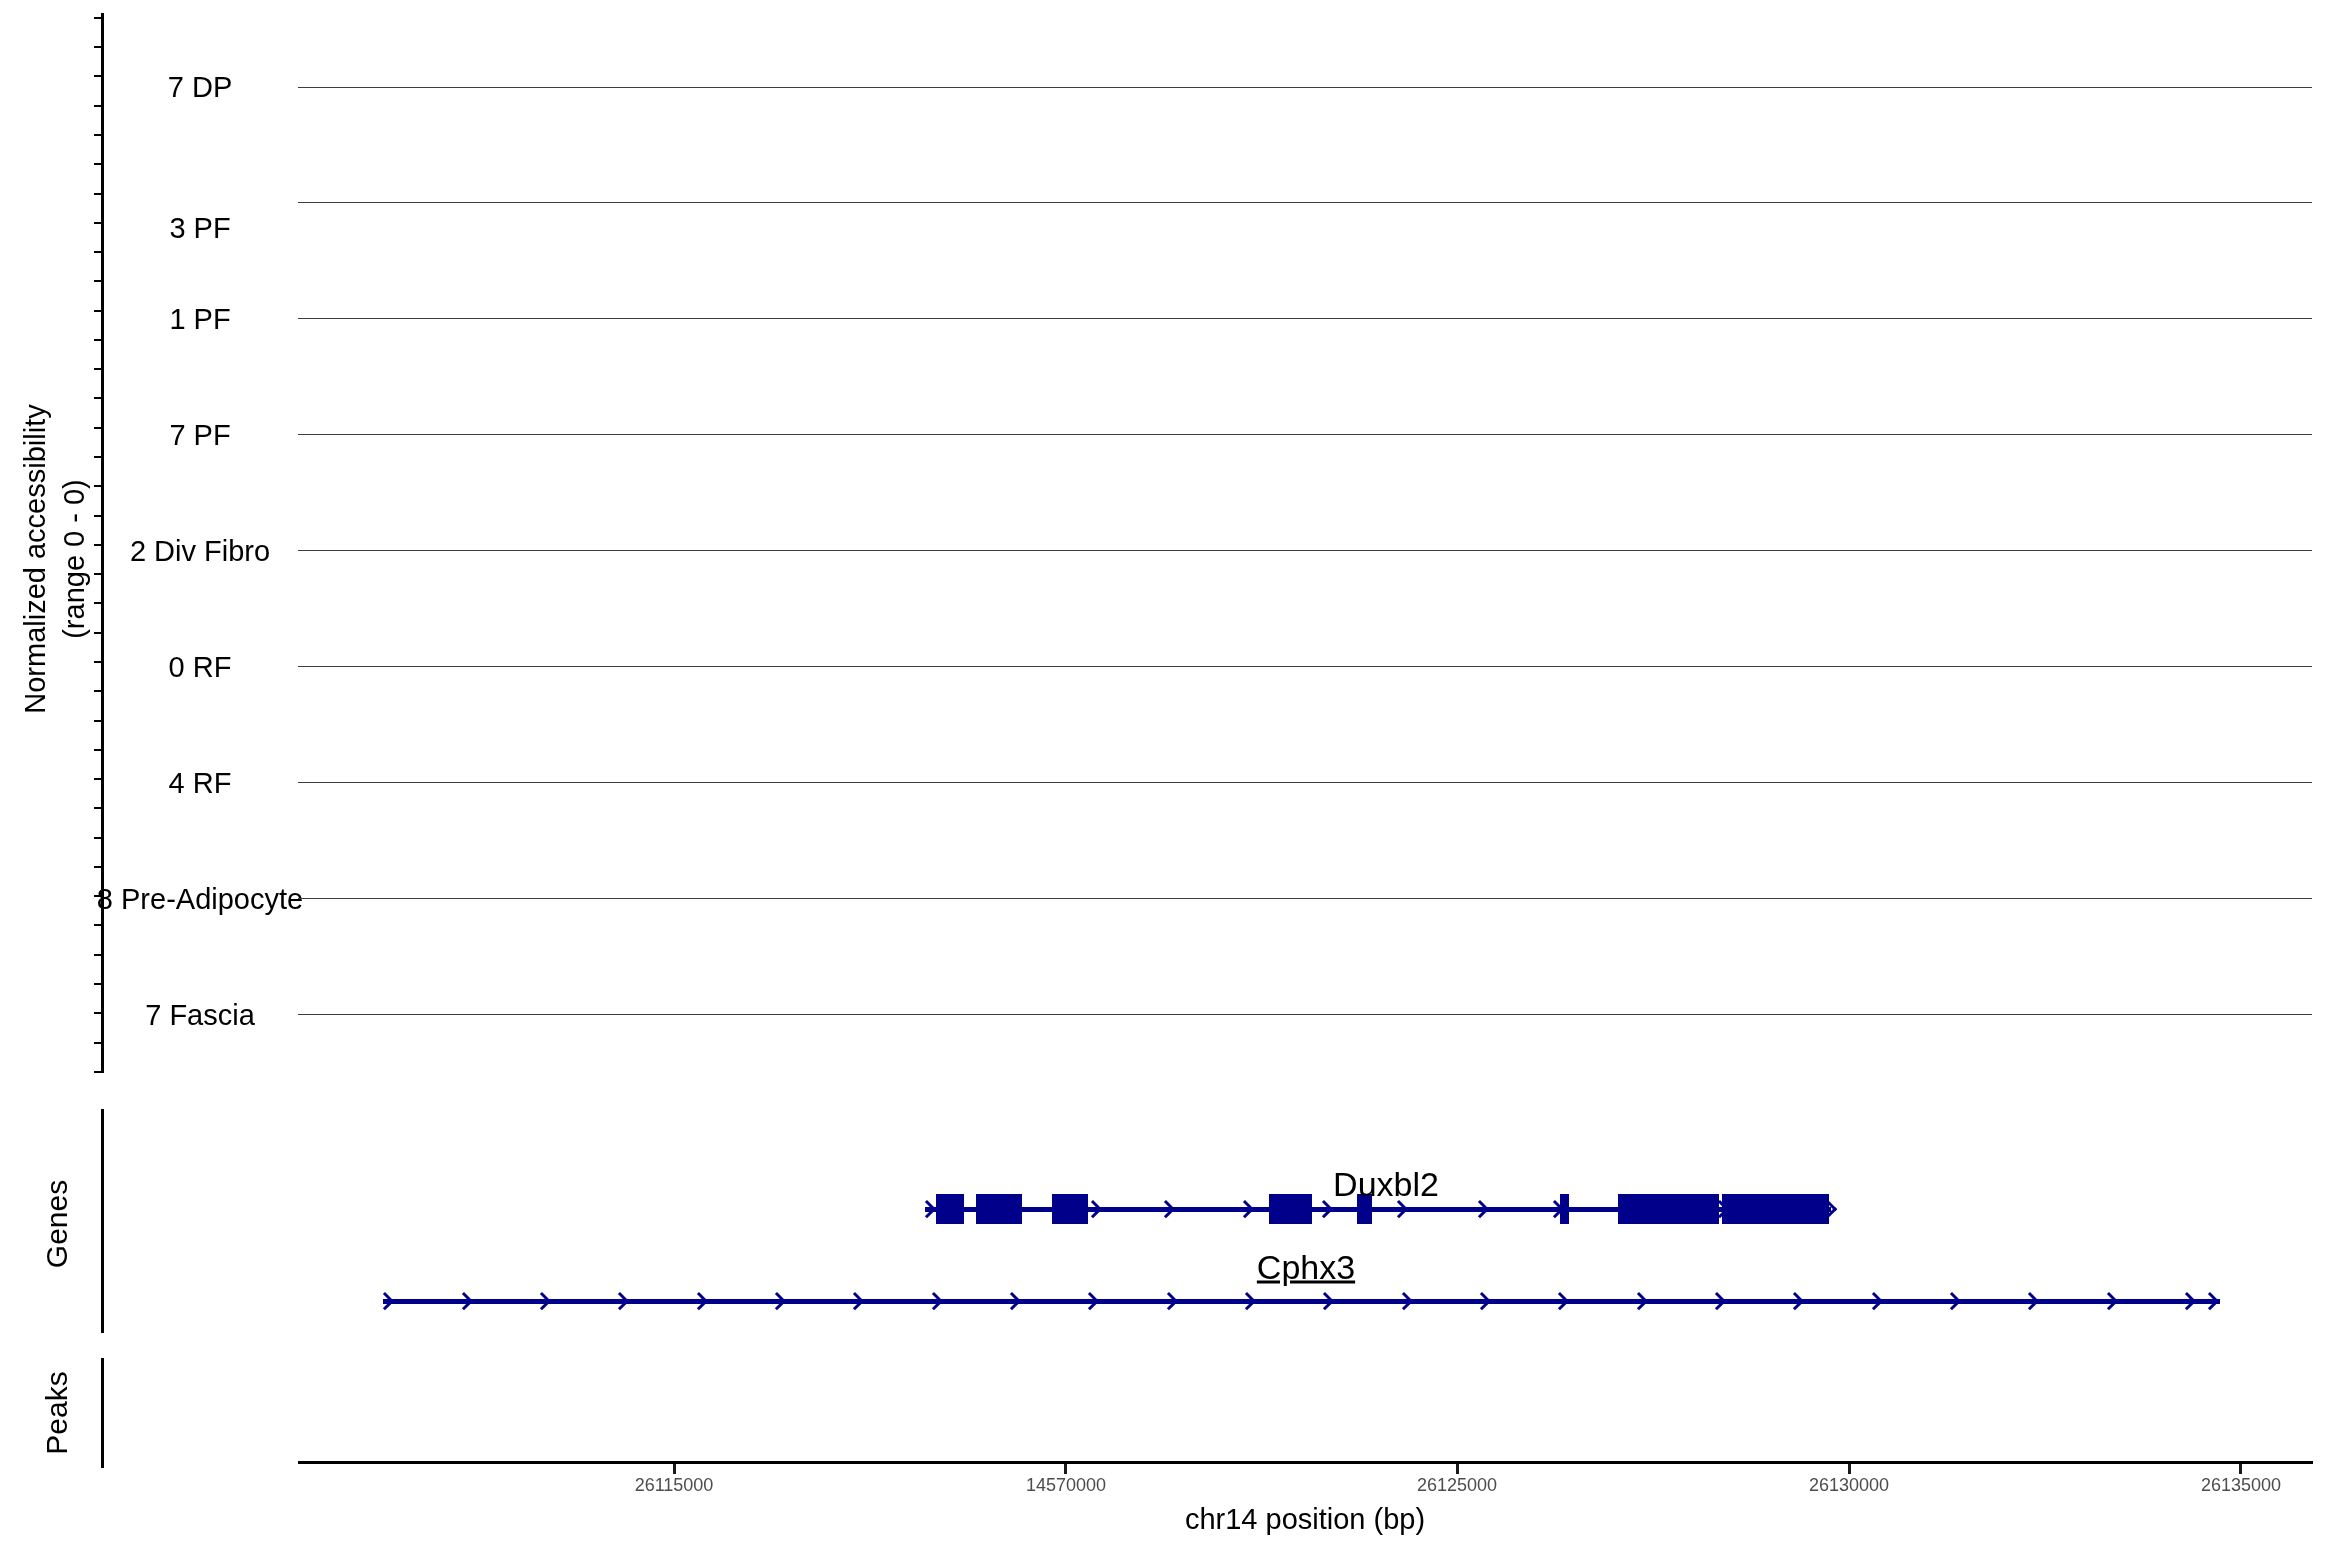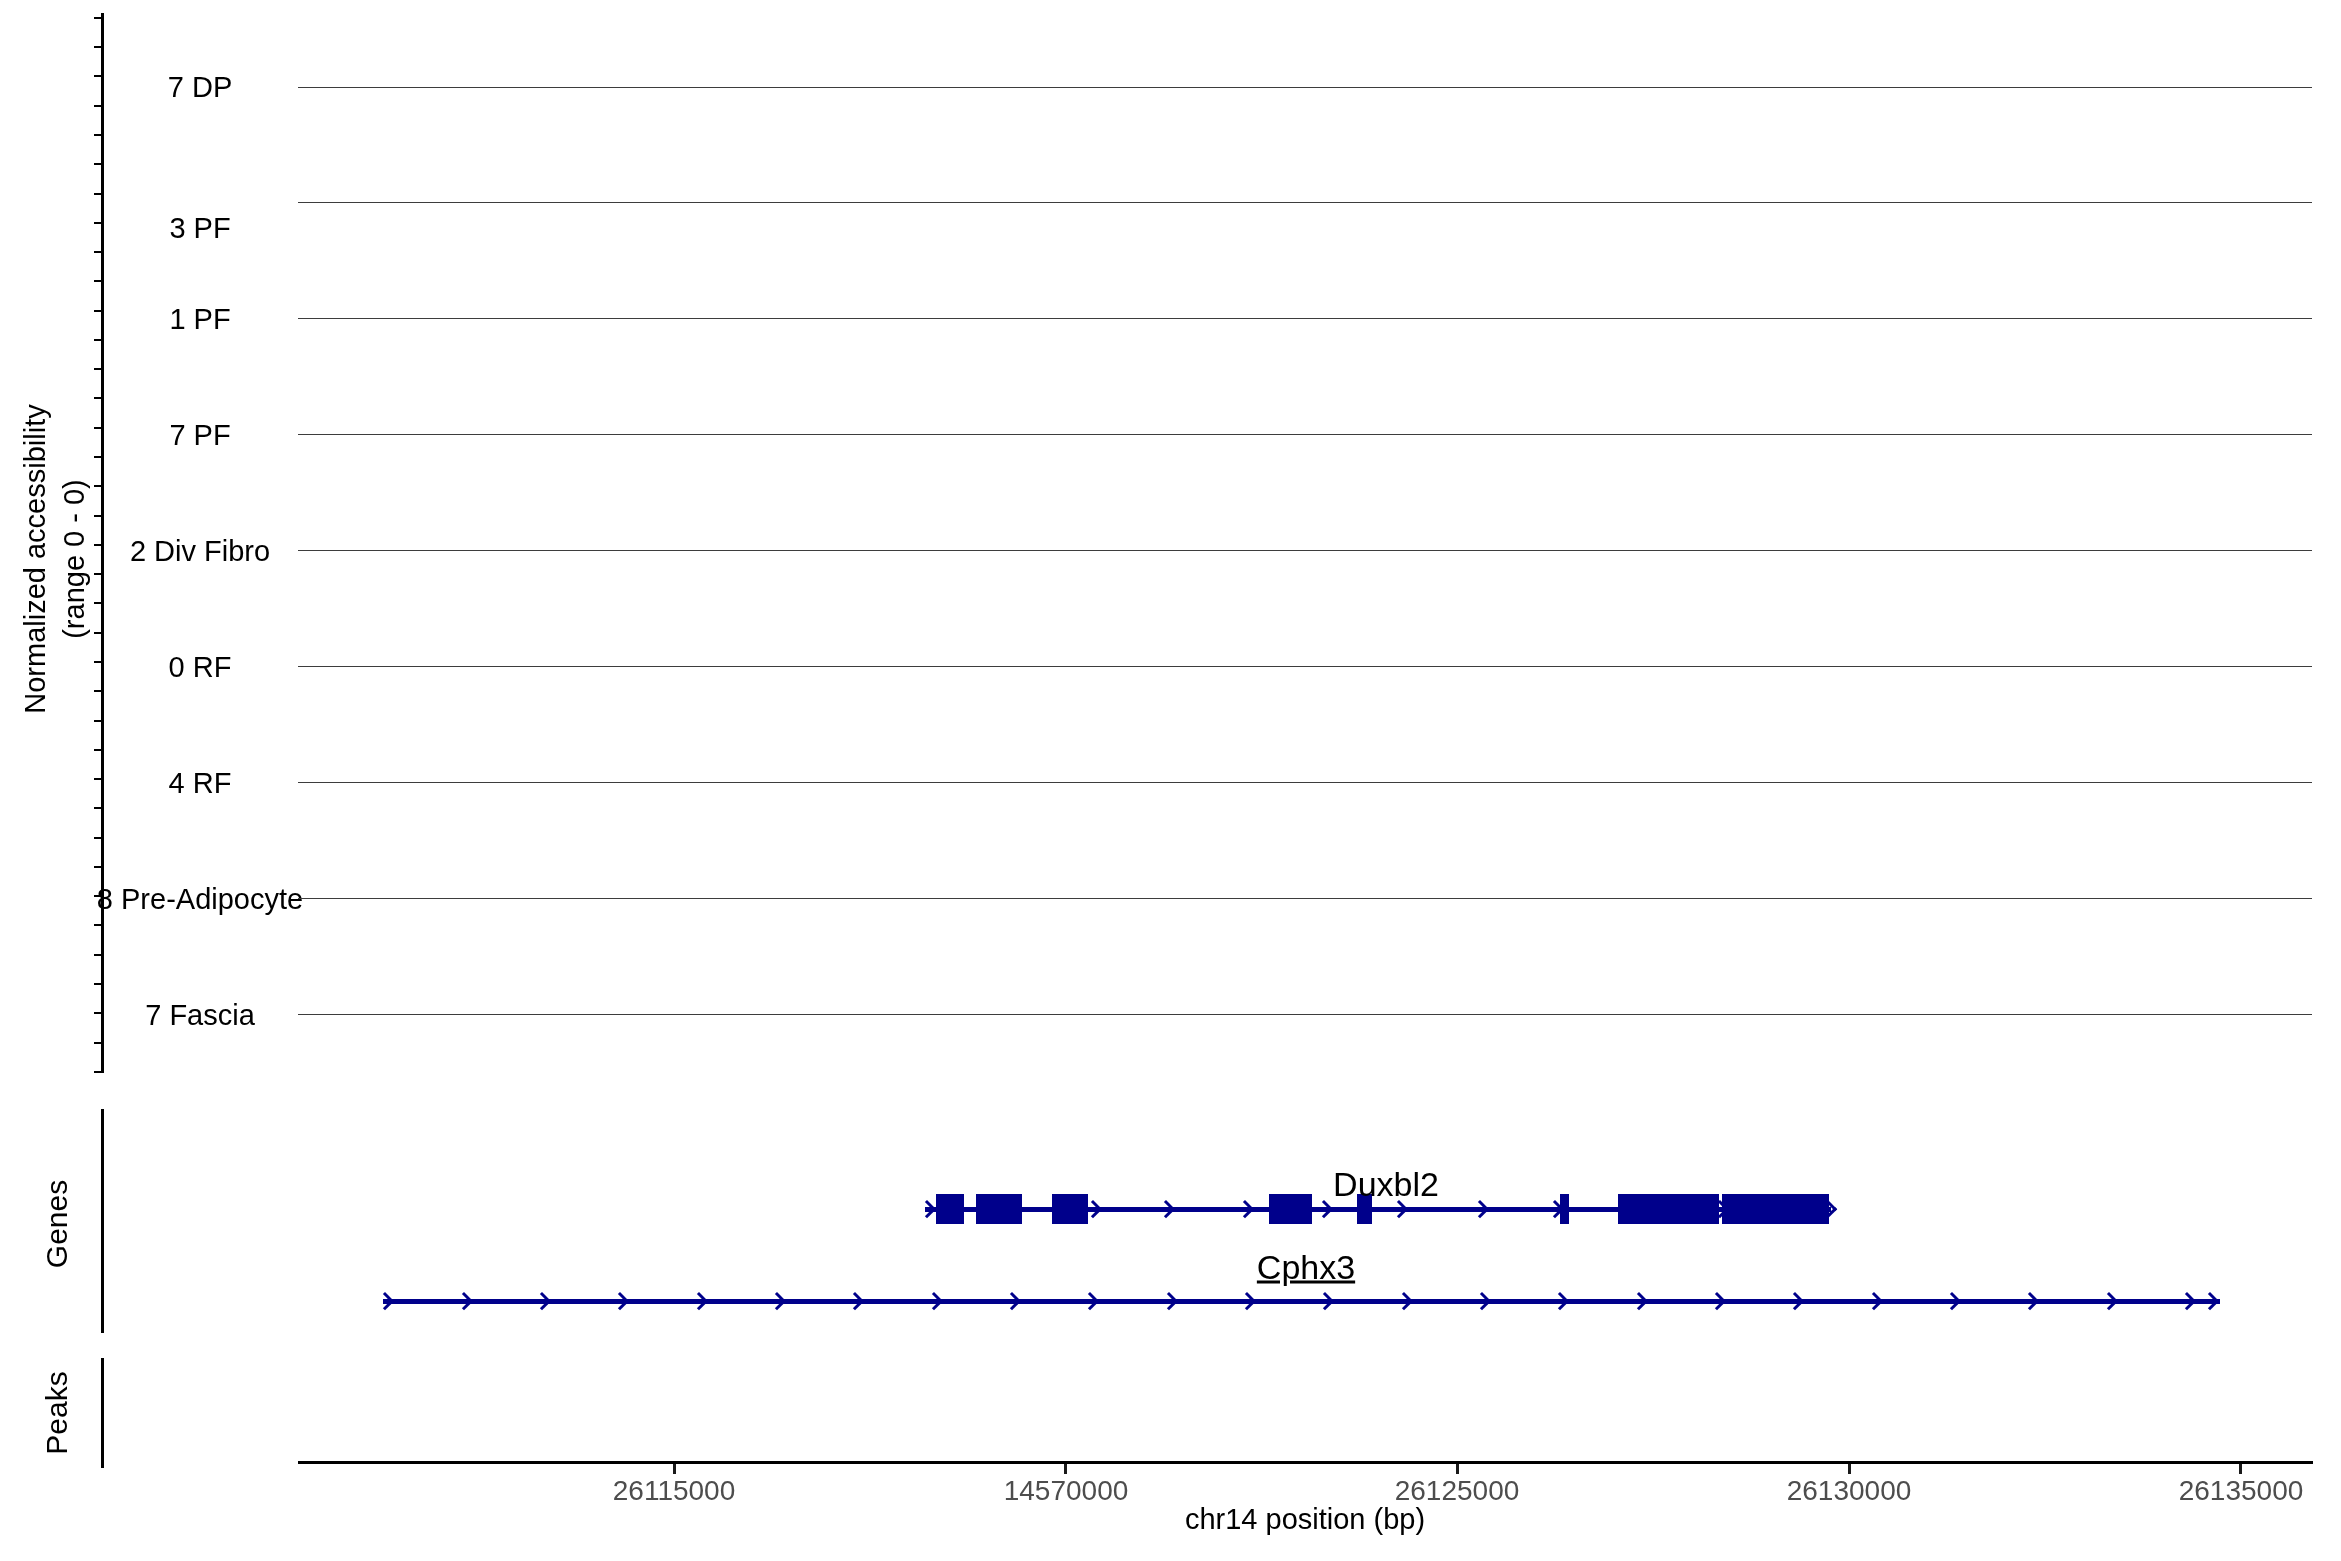--- a/index.html
+++ b/index.html
@@ -12,21 +12,21 @@
   .track-label{position:absolute;transform:translate(-50%,-50%);font-size:29px;color:#000000;white-space:nowrap;}
   .rot{position:absolute;transform:translate(-50%,-50%) rotate(-90deg);text-align:center;white-space:nowrap;color:#000000;}
   .ylab{font-size:29px;line-height:1.35;}
   .section-label{font-size:30px;}
   .gene-line{position:absolute;height:4.6px;background:#00008B;z-index:1;}
   .chev{position:absolute;width:9.8px;height:9.8px;border:solid #00008B;border-width:3.9px 3.9px 0 0;
         transform:translate(-50%,-50%) rotate(45deg);z-index:2;background:transparent;}
   .exon{position:absolute;height:30px;background:#00008B;z-index:3;}
   .gene-name{position:absolute;transform:translate(-50%,-50%);font-size:34px;color:#000000;white-space:nowrap;z-index:4;}
   .xtick{position:absolute;width:2.6px;height:10.4px;background:#1a1a1a;}
-  .xtick-label{position:absolute;transform:translateX(-50%);font-size:28px;color:#4d4d4d;white-space:nowrap;}
+  .xtick-label{position:absolute;transform:translateX(-50%);font-size:18px;color:#4d4d4d;white-space:nowrap;}
   .xaxis-title{position:absolute;transform:translateX(-50%);font-size:29px;color:#000000;white-space:nowrap;}
 </style>
 </head>
 <body>
 
 <div id="canvas">
 
   <div class="rot ylab" style="left:55px;top:559px;">
     <div>Normalized accessibility</div>
     <div>(range 0 - 0)</div>

